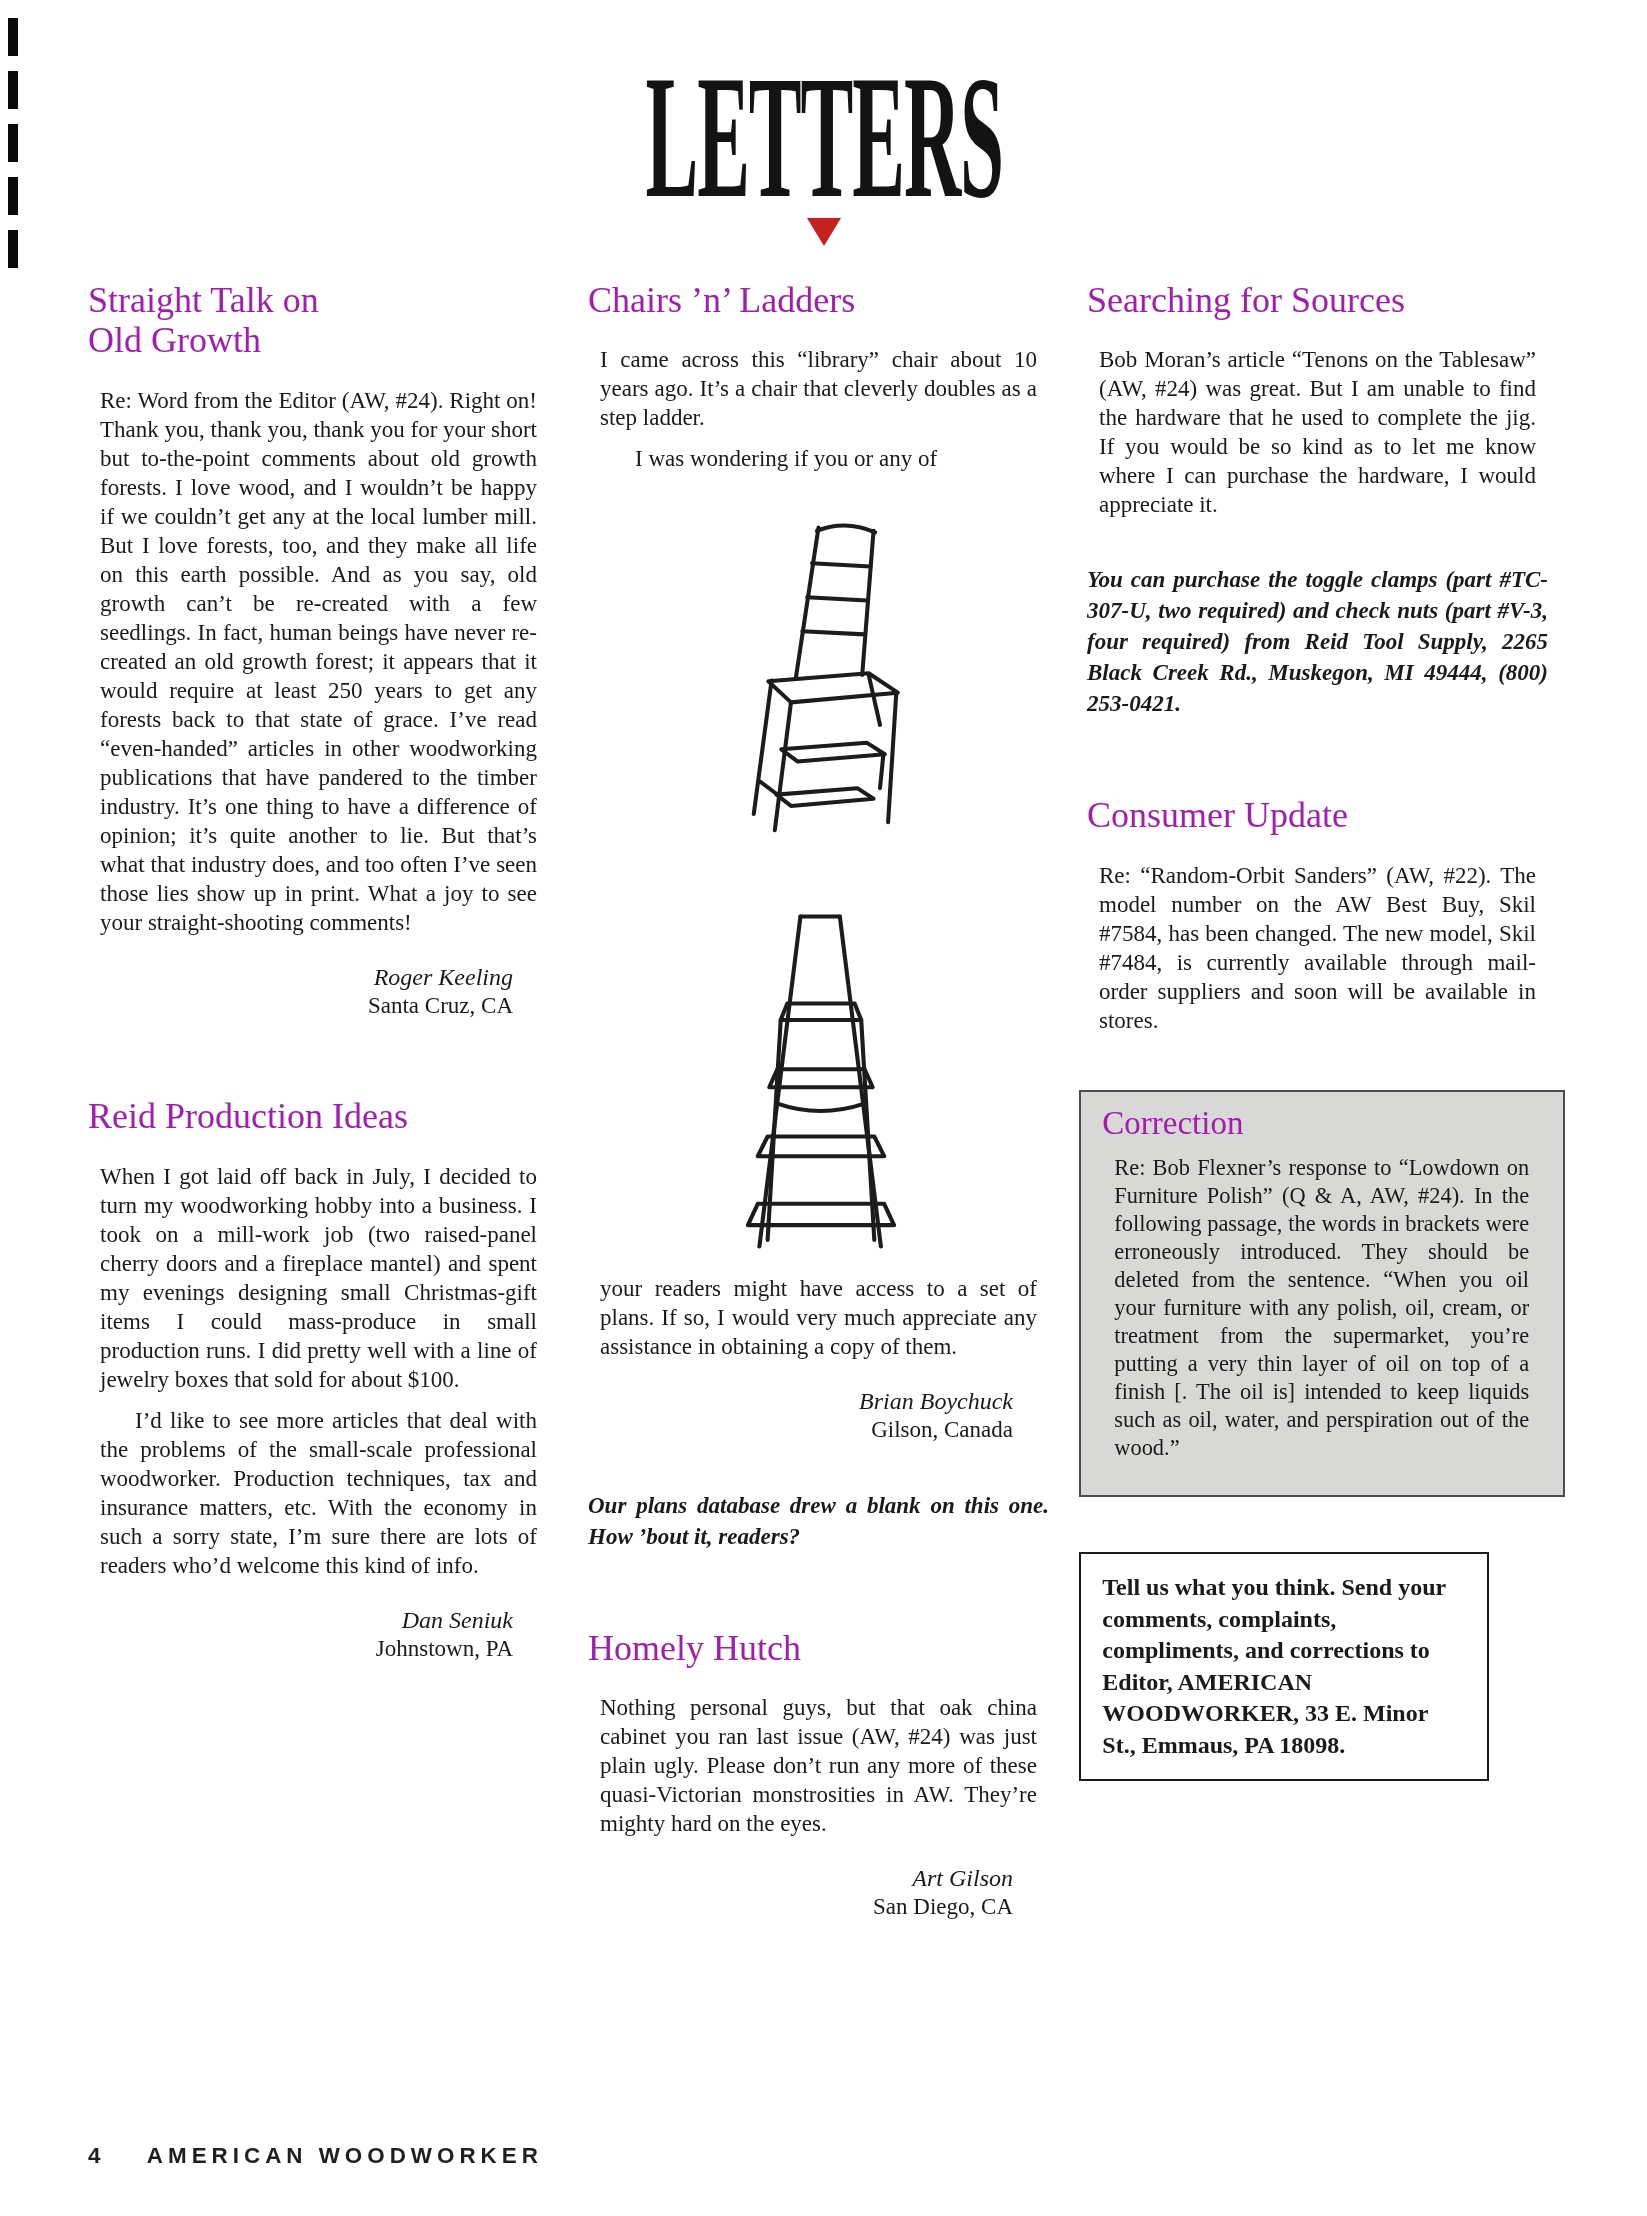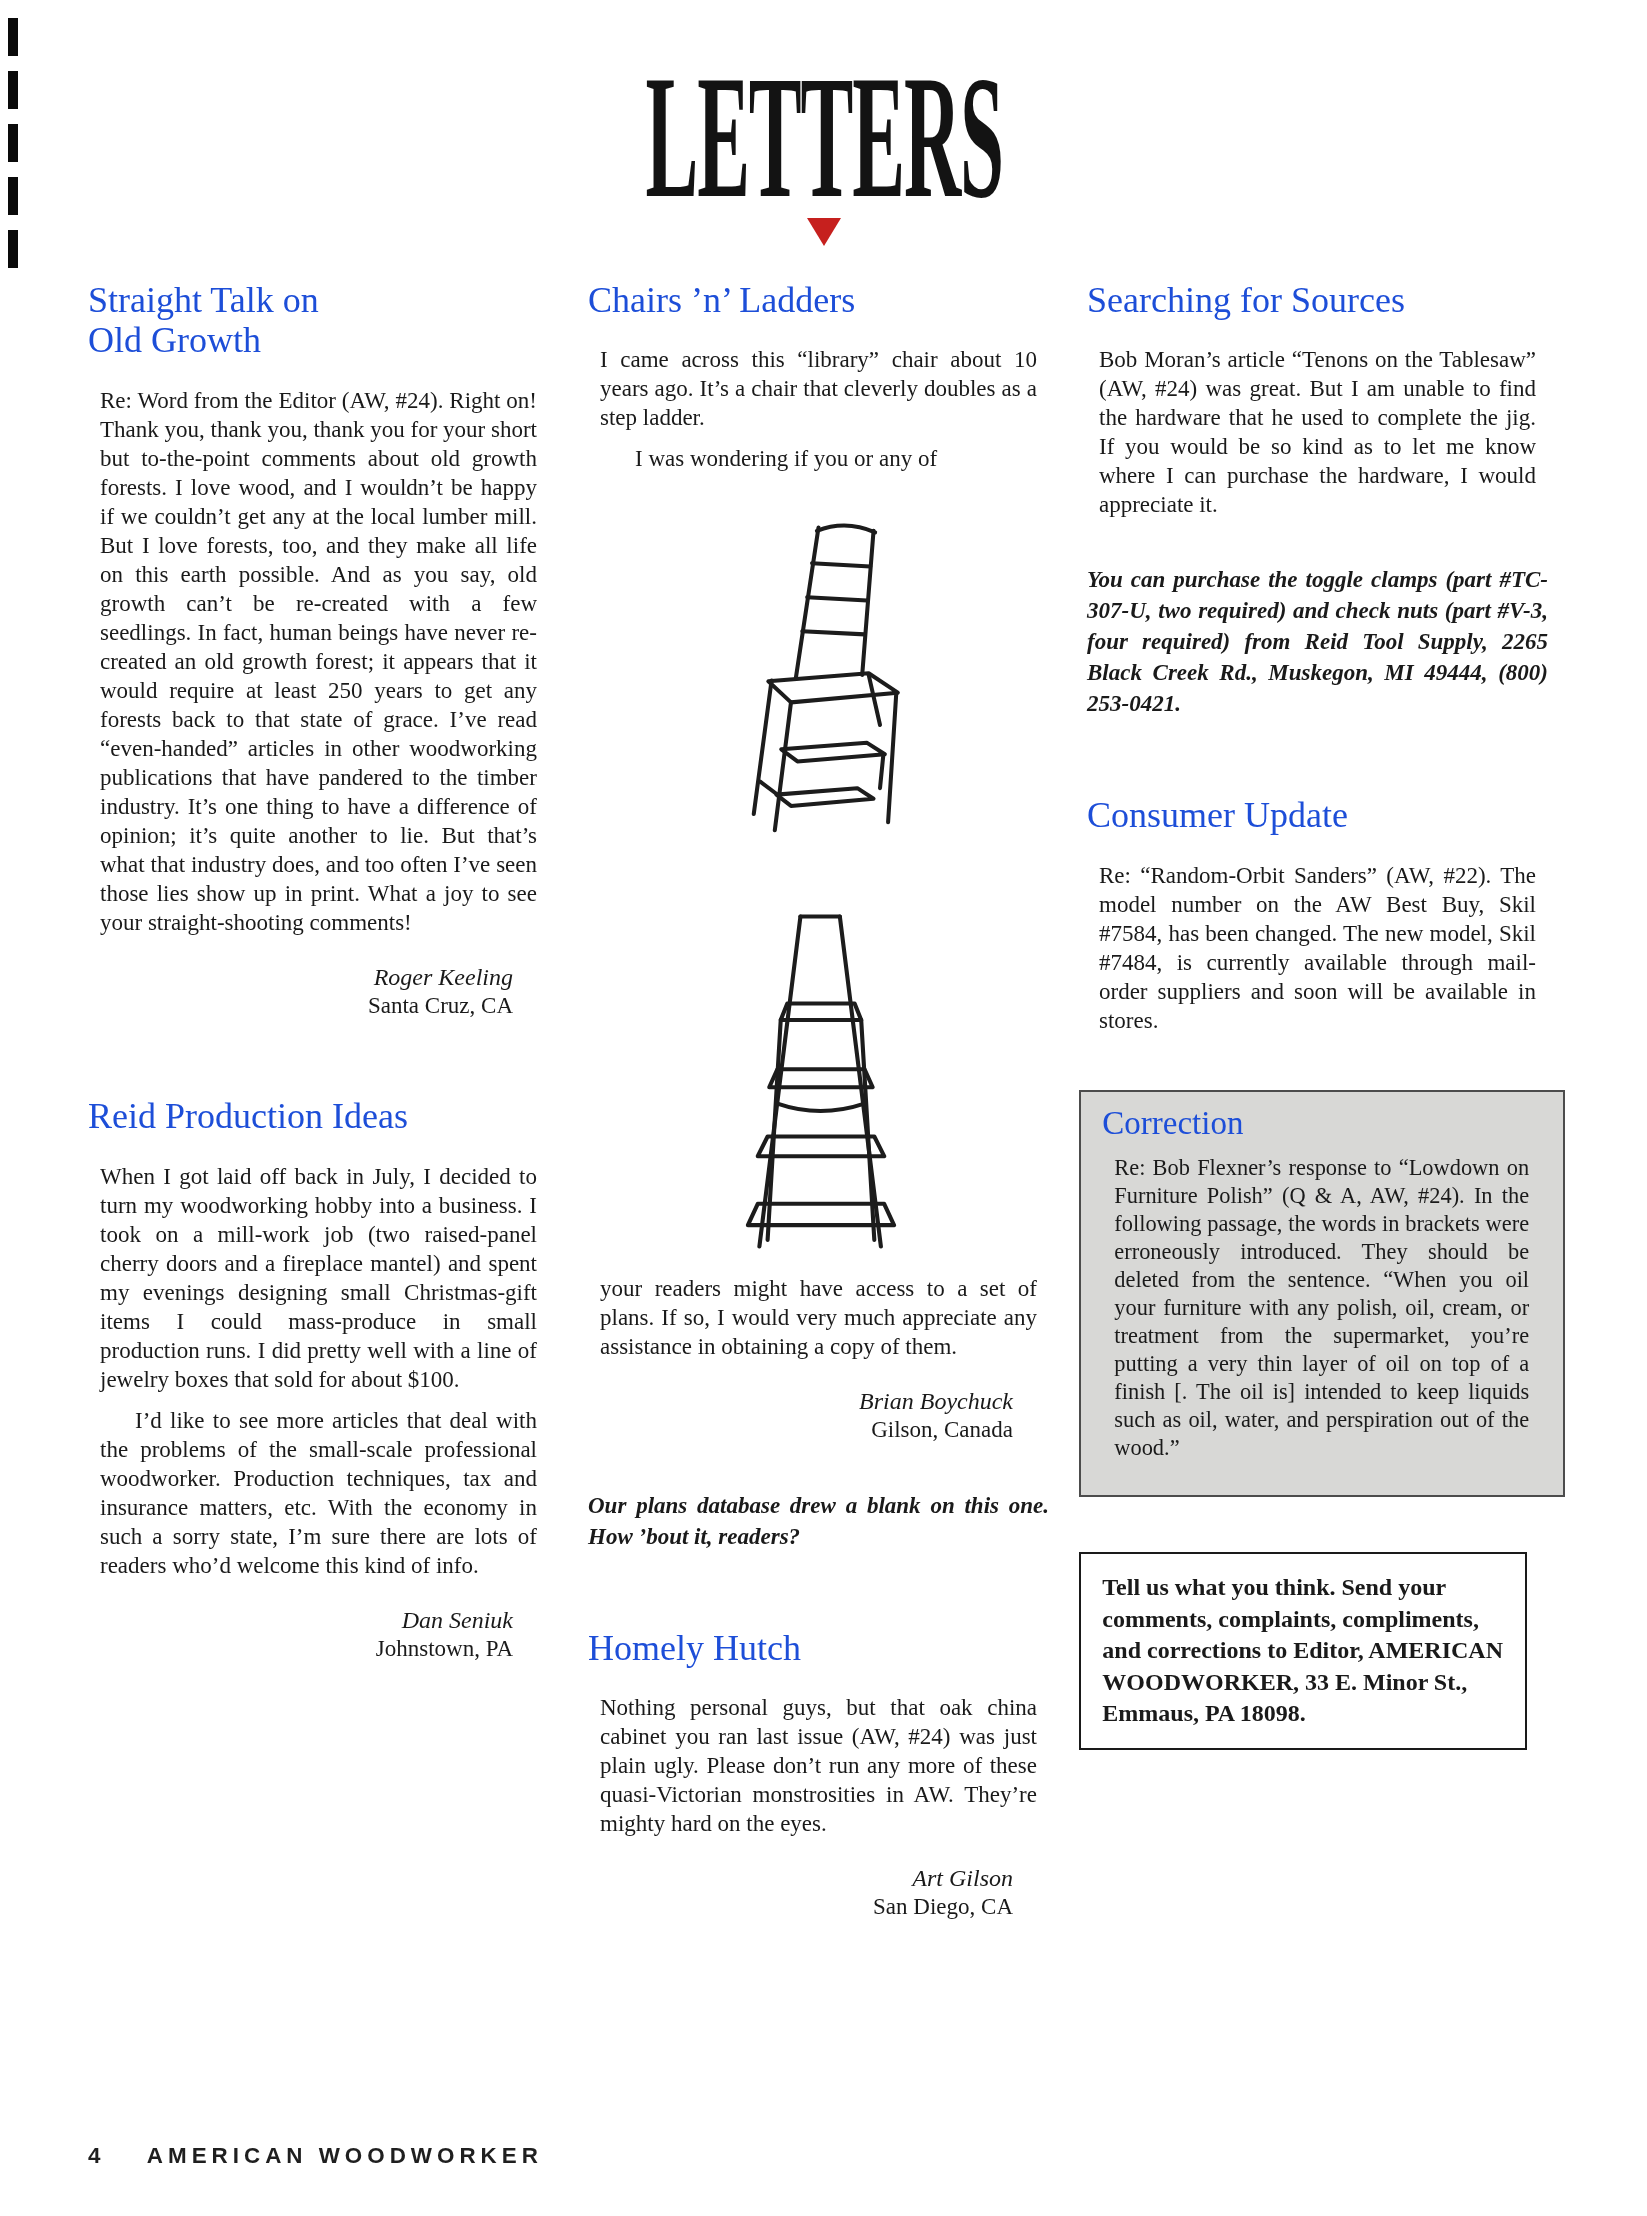--- a/index.html
+++ b/index.html
@@ -45,21 +45,21 @@
   .col1 { left: 88px; }
   .col2 { left: 588px; }
   .col3 { left: 1087px; }
 
   h2.heading {
     font-family: "Liberation Serif", serif;
     font-weight: 400;
     font-size: 36px;
     line-height: 1.12;
     margin: 0 0 25px 0;
-    color: #1d4ed8;
+    color: #a21caf;
     white-space: pre-line;
   }
   p.body {
     font-size: 23px;
     line-height: 29px;
     text-align: justify;
     margin: 12px;
   }
   p.indent { text-indent: 35px; }
 
@@ -89,21 +89,21 @@
     background: #d8d8d6;
     border: 2.5px solid #4c4c4c;
     padding: 13.3px 21.6px 21.6px 21.6px;
   }
   .correction h2.heading { font-size: 33px; margin-bottom: 11.6px; font-family: Liberation Serif, serif; }
   .correction p.body { font-size: 22.4px; line-height: 28px; }
 
   .feedback {
     margin-top: 55px;
     margin-left: -8.3px;
-    width: 448px;
+    width: 410px;
     background: #ffffff;
     border: 2.5px solid #1a1a1a;
     padding: 18px 21.6px;
     font-weight: 700;
     font-size: 24px;
     line-height: 31.5px;
     text-align: left;
   }
 
   .pagefoot {

